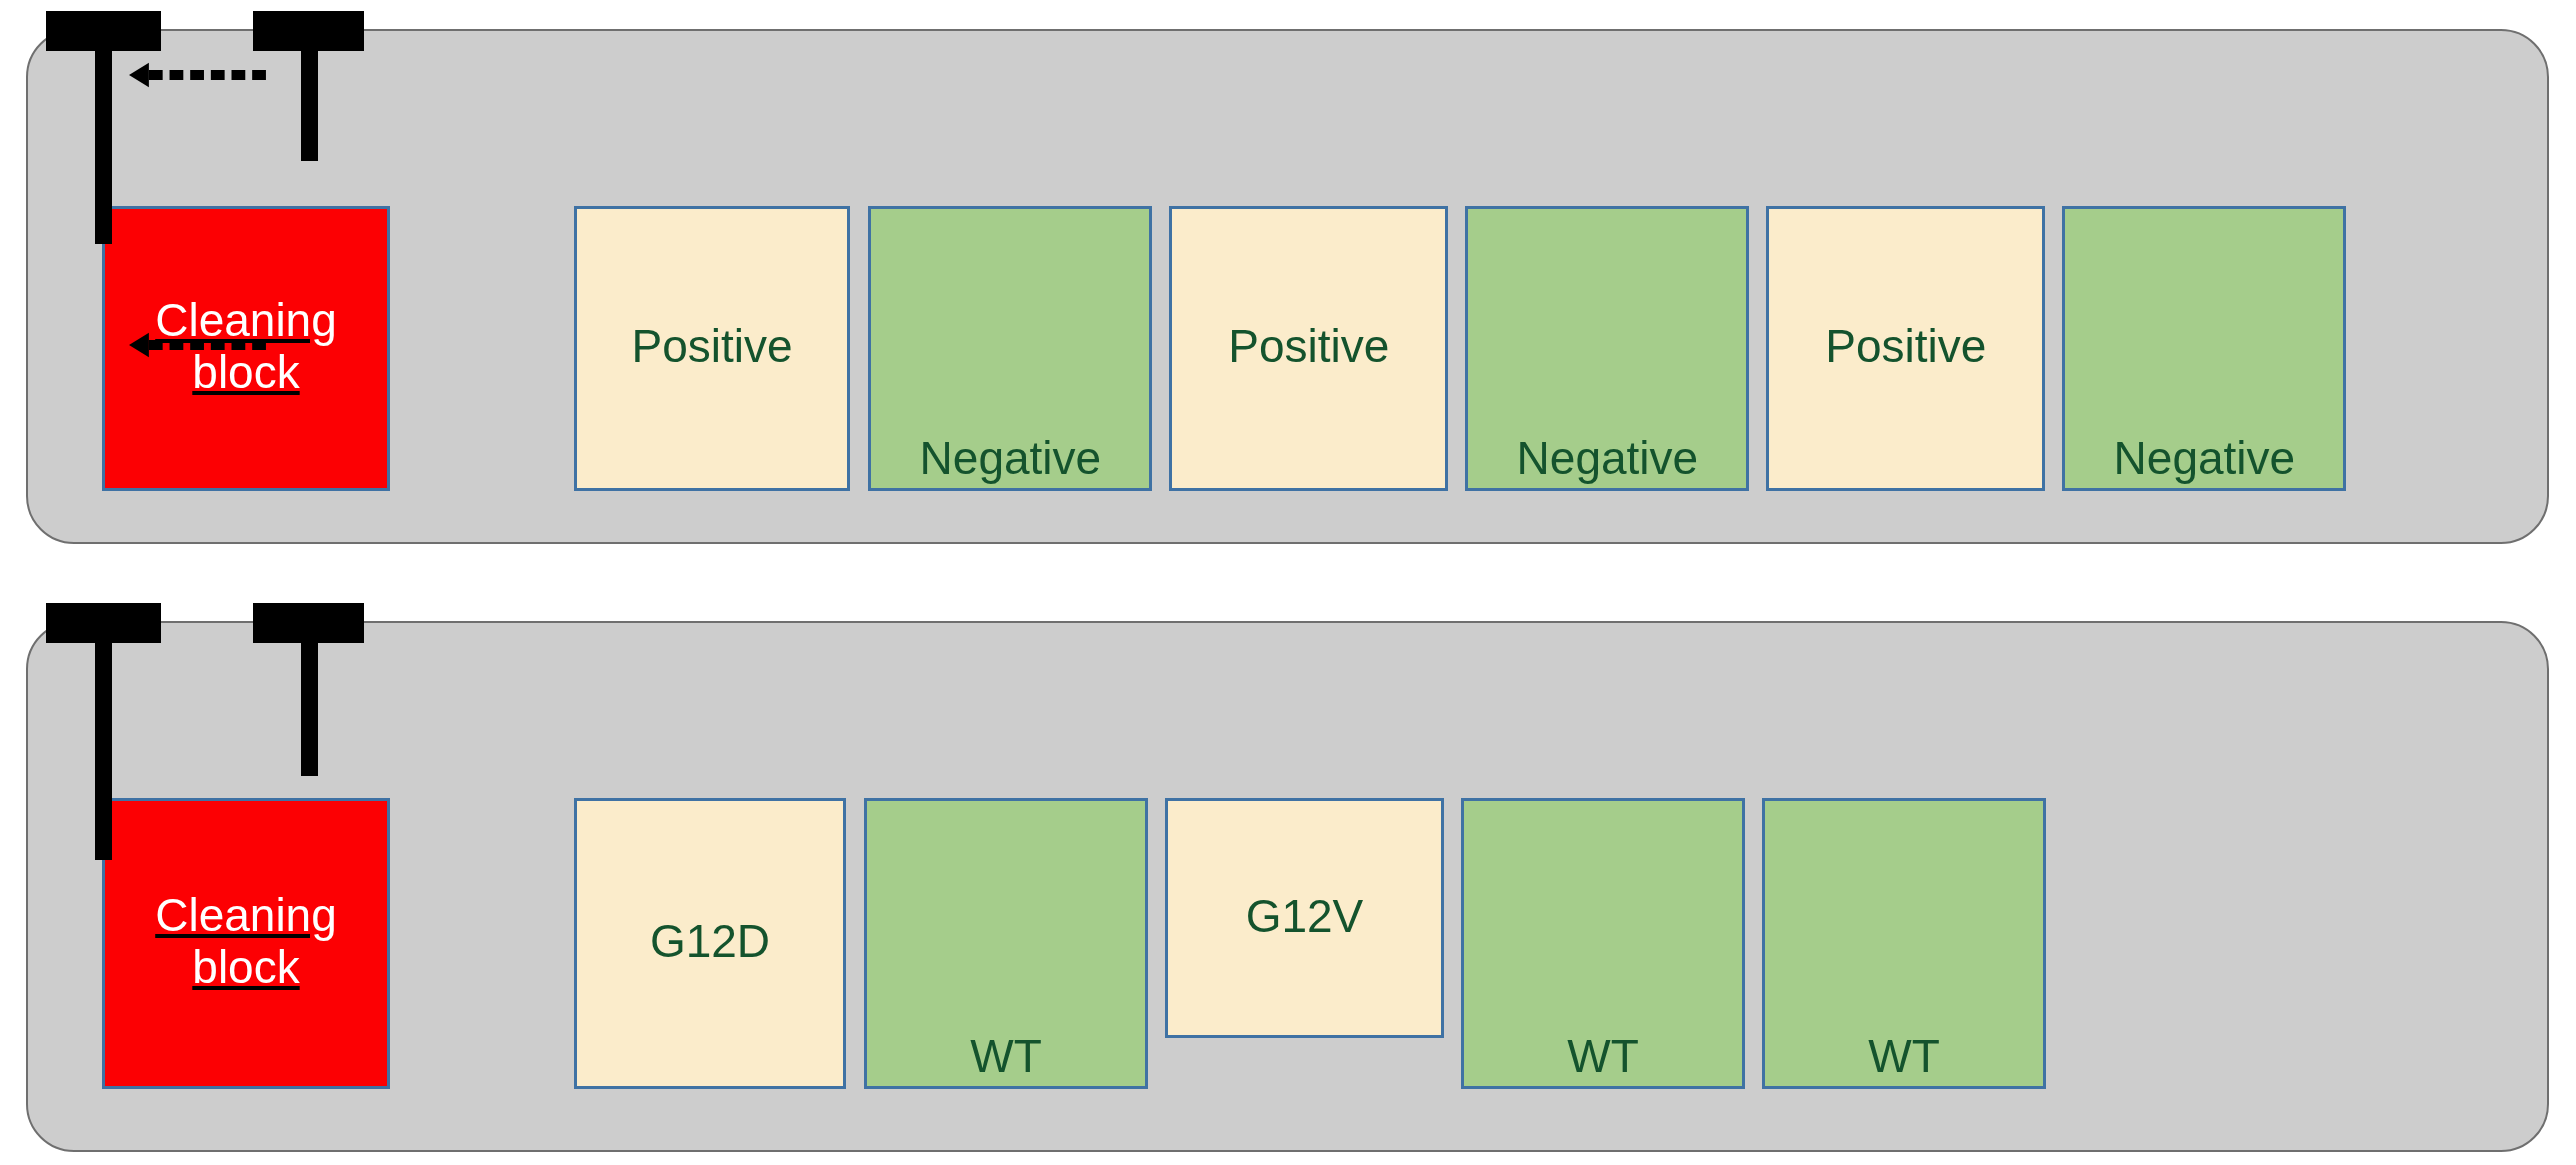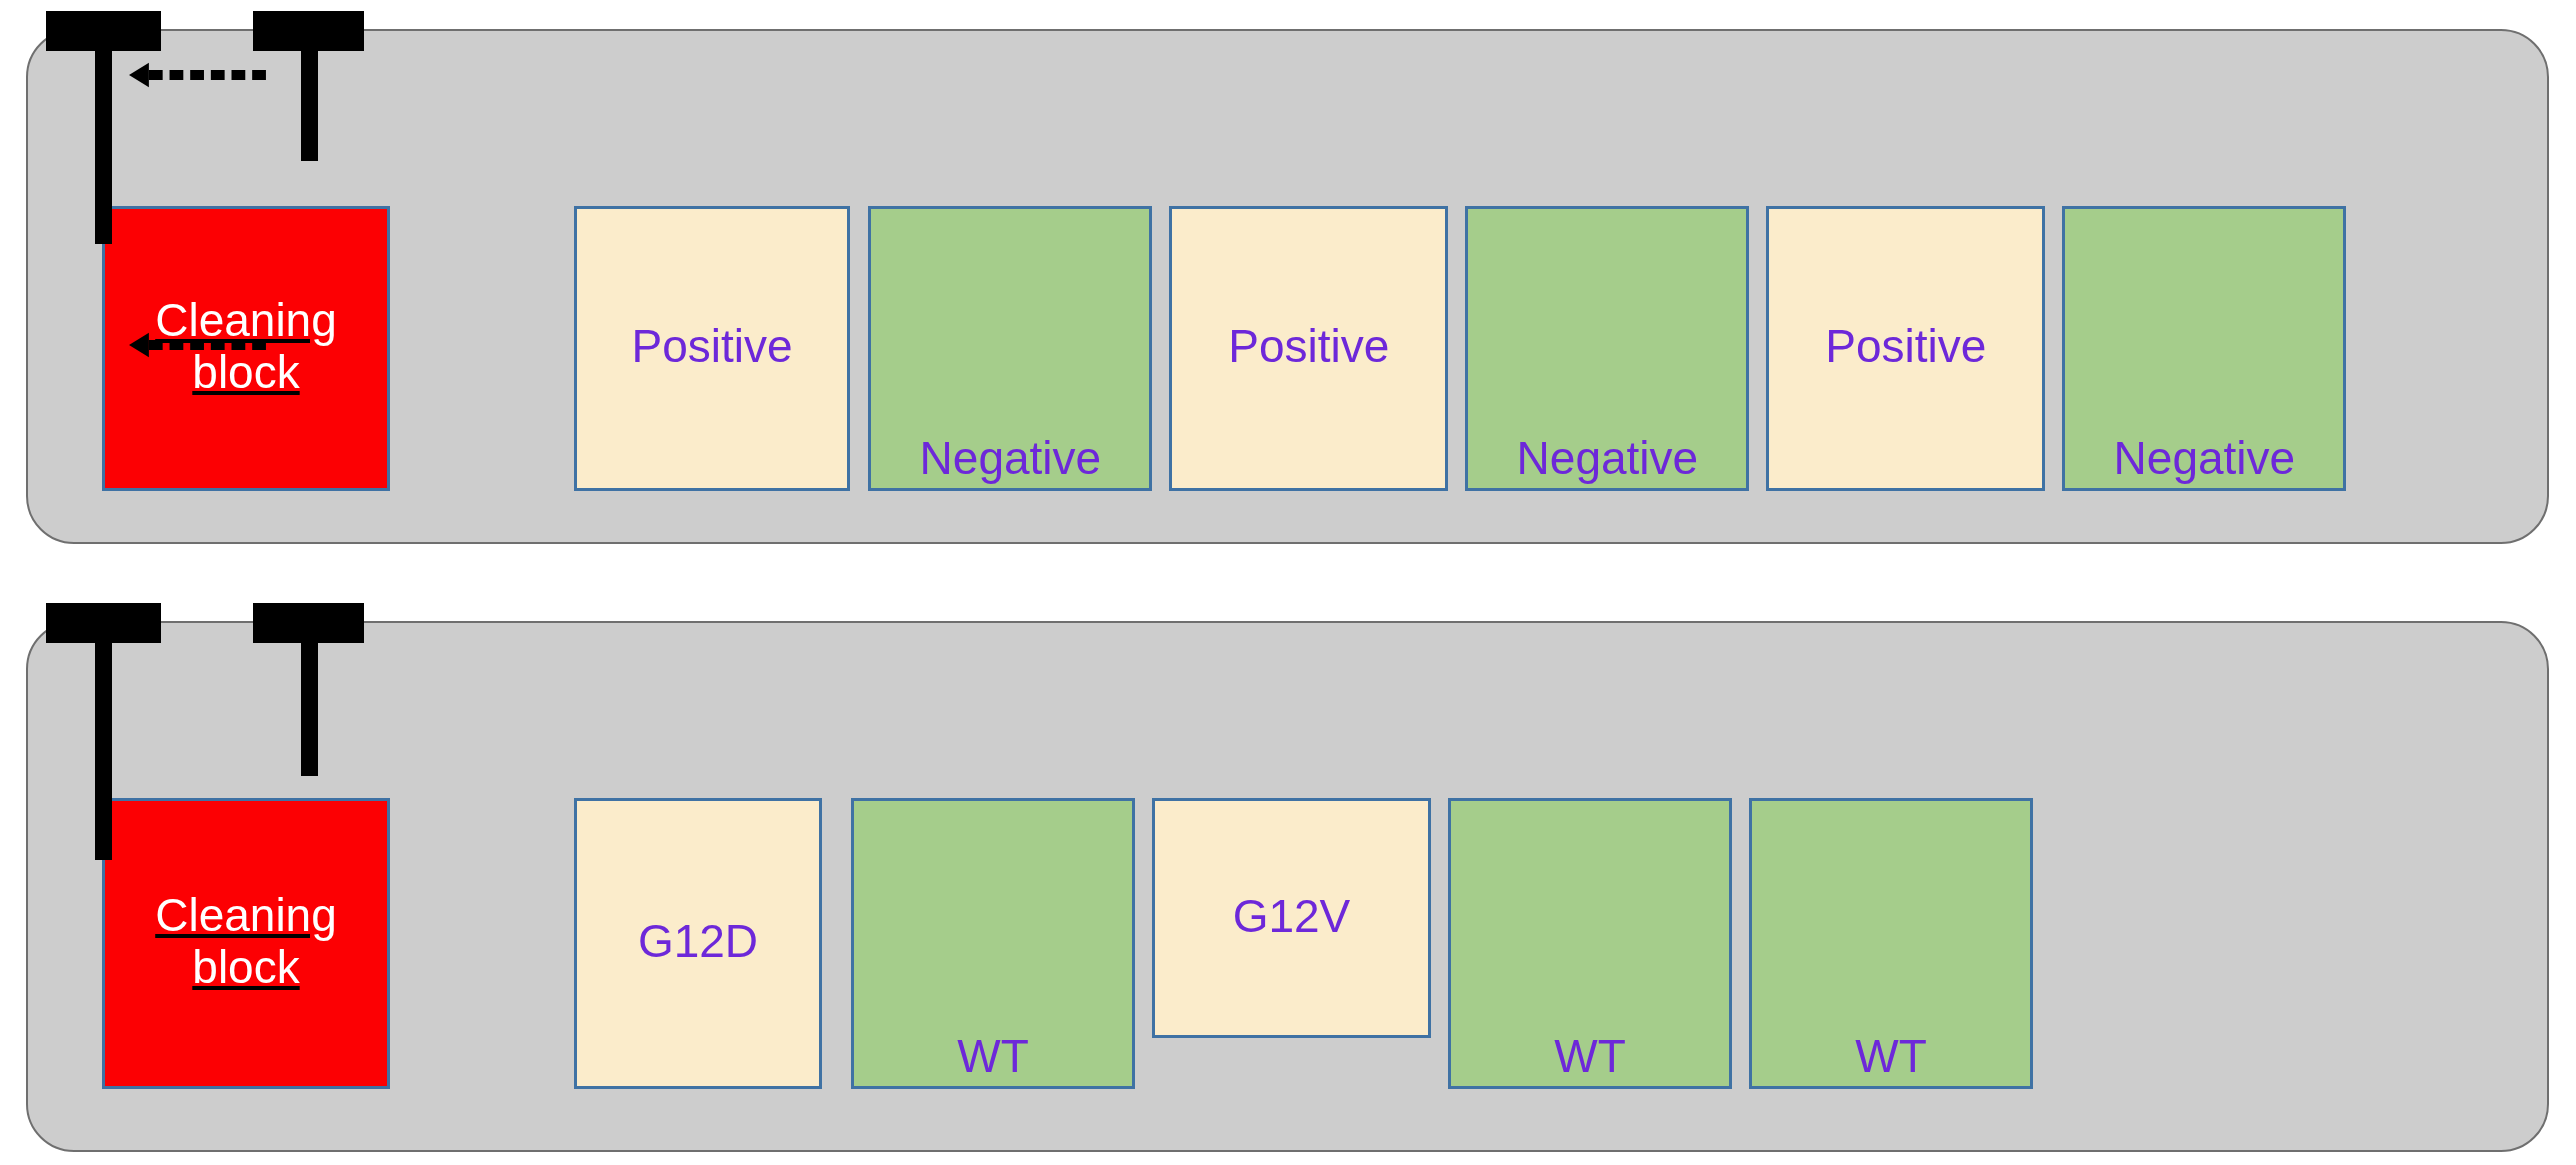--- a/index.html
+++ b/index.html
@@ -44,21 +44,21 @@
     box-sizing: border-box;
     border: 3.8px solid #3f72a4;
     display: flex;
     align-items: center;
     justify-content: center;
     flex: 0 0 auto;
   }
   .cell-label {
     font-size: 46px;
     line-height: 1.12;
-    color: #6d28d9;
+    color: #14532d;
     text-align: center;
     white-space: pre-line;
     padding-bottom: 3.1px;
     user-select: none;
   }
   .cell.cleaning {
     background: #fc0003;
     border-color: #3f72a4;
     text-decoration: underline;
   }
@@ -137,21 +137,21 @@
 
   <div class="panel" style="left: 26px; top: 621px; width: 2523px; height: 531px; background: rgb(205, 205, 205); border-color: rgb(111, 111, 111);">
     <div class="panel-inner"></div>
   </div>
 
   <div class="cells" style="left:102px; top:798px; width:2124px; height:135px;">
     <div class="cell cleaning" style="width: 288px; height: 291px; margin-right: 184px; border-color: rgb(63, 114, 164); background: rgb(252, 0, 3);">
       <span class="cell-label" style="color: rgb(255, 255, 255);">Cleaning
 block</span>
     </div>
-    <div class="cell positive" style="width: 248px; height: 291px; margin-right: 29px; border-color: rgb(63, 114, 164); background: rgb(251, 236, 203);">
+    <div class="cell positive" style="width: 272px; height: 291px; margin-right: 18px; border-color: rgb(63, 114, 164); background: rgb(251, 236, 203);">
       <span class="cell-label">G12D</span>
     </div>
     <div class="cell negative" style="width: 284px; height: 291px; margin-right: 17px; border-color: rgb(63, 114, 164); background: rgb(165, 205, 139);">
       <span class="cell-label">WT</span>
     </div>
     <div class="cell positive" style="width: 279px; height: 240px; margin-right: 17px; border-color: rgb(63, 114, 164); background: rgb(251, 236, 203);">
       <span class="cell-label">G12V</span>
     </div>
     <div class="cell negative" style="width: 284px; height: 291px; margin-right: 17px; border-color: rgb(63, 114, 164); background: rgb(165, 205, 139);">
       <span class="cell-label">WT</span>

